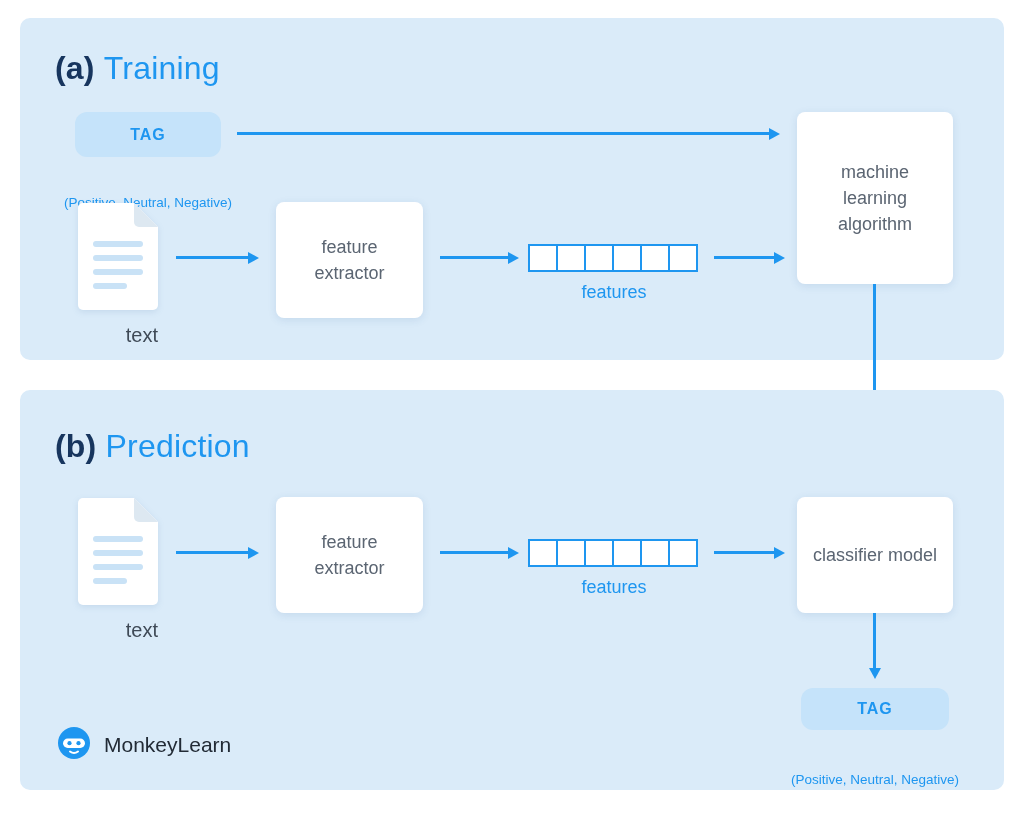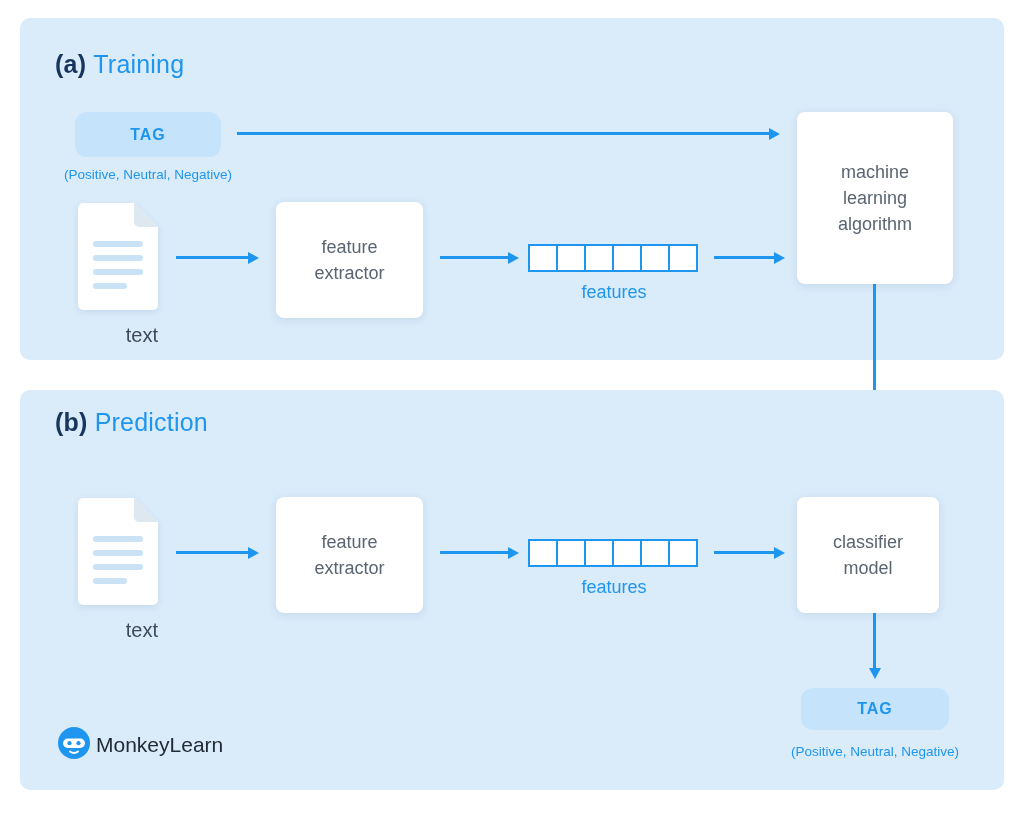--- a/index.html
+++ b/index.html
@@ -17,37 +17,38 @@
   .panel {
     position: absolute;
     left: 20px;
     width: 984px;
     background: var(--panel-bg, #daebf9);
     border-radius: 10px;
   }
   .panel-a { top: 18px; height: 342px; }
   .panel-b { top: 390px; height: 400px; }
 
-  .section-title { position: absolute; font-size: 25px; letter-spacing: .2px; }
+  .section-title { position: absolute; font-size: 32px; letter-spacing: .2px; }
   .section-title .prefix { font-weight: bold; color: var(--heading-prefix, #17355e); }
   .section-title .name { color: var(--accent, #1e96f0); font-weight: 500; }
 
   .tag-box {
     position: absolute;
     background: var(--tag-bg, #c5e3fa);
     border-radius: 12px;
     display: flex; align-items: center; justify-content: center;
     color: var(--accent, #1e96f0);
     font-weight: bold; font-size: 16px; letter-spacing: 1px;
   }
   .tag-sub {
     position: absolute;
     color: var(--accent, #1e96f0);
     font-size: 13.5px;
     text-align: center;
+    margin-top: 28px;
   }
 
   .white-box {
     position: absolute;
     background: #ffffff;
     border-radius: 8px;
     box-shadow: 0 2px 8px rgba(40, 90, 150, 0.12);
     display: flex; align-items: center; justify-content: center;
     text-align: center;
     color: var(--box-text, #5b6572);
@@ -89,21 +90,21 @@
   }
   .arrow-v { position: absolute; width: 3px; background: var(--accent, #1e96f0); }
   .arrow-v::after {
     content: ""; position: absolute; bottom: -11px; left: 50%;
     transform: translateX(-50%);
     border-left: 6px solid transparent;
     border-right: 6px solid transparent;
     border-top: 11px solid var(--accent, #1e96f0);
   }
 
-  .brand { position: absolute; display: flex; align-items: center; gap: 6px; }
+  .brand { position: absolute; display: flex; align-items: center; gap: 14px; }
   .brand-name { color: var(--brand-text, #222b36); font-size: 21px; font-weight: 500; }
 </style>
 </head>
 <body>
 
 <div class="canvas">
 
   <div class="panel panel-a"></div>
 
   <div class="section-title" style="left:55px; top:50px;">
@@ -151,21 +152,21 @@
   <div class="arrow-h" style="left:714px; top:256px; width:60px;"></div>
 
   <div class="white-box" style="left:797px; top:112px; width:156px; height:172px;">
     <span>machine learning algorithm</span>
   </div>
 
   <div class="arrow-v" style="left:873px; top:284px; height:172px;"></div>
 
   <div class="panel panel-b"></div>
 
-  <div class="section-title" style="left:55px; top:408px;">
+  <div class="section-title" style="left:55px; top:428px;">
     <span class="prefix">(b)</span>
     <span class="name">Prediction</span>
   </div>
 
   <div class="doc" style="left:78px; top:498px;">
     <svg width="80" height="107" viewBox="0 0 80 107" aria-hidden="true">
       <path d="M5 0 H56 L80 24 V102 a5 5 0 0 1 -5 5 H5 a5 5 0 0 1 -5 -5 V5 a5 5 0 0 1 5 -5 Z" fill="#ffffff"></path>
       <path d="M56 0 L80 24 H61 a5 5 0 0 1 -5 -5 Z" fill="#dde8f1"></path>
       <rect x="15" y="38" width="50" height="6" rx="3" fill="#c9e2f6"></rect>
       <rect x="15" y="52" width="50" height="6" rx="3" fill="#c9e2f6"></rect>
@@ -188,21 +189,21 @@
       <div class="feature-cell"></div>
       <div class="feature-cell"></div>
       <div class="feature-cell"></div>
       <div class="feature-cell"></div>
       <div class="feature-cell"></div>
     </div>
   <div class="features-label" style="left:528px; top:577px; width:172px;">features</div>
 
   <div class="arrow-h" style="left:714px; top:551px; width:60px;"></div>
 
-  <div class="white-box" style="left:797px; top:497px; width:142px; height:116px;">
+  <div class="white-box" style="left:797px; top:497px; width:156px; height:116px;">
     <span>classifier model</span>
   </div>
 
   <div class="arrow-v" style="left:873px; top:613px; height:55px;"></div>
 
   <div class="tag-box" style="left:801px; top:688px; width:148px; height:42px;">
     <span>TAG</span>
   </div>
   <div class="tag-sub" style="left:763px; top:744px; width:224px;">(Positive, Neutral, Negative)</div>
 

